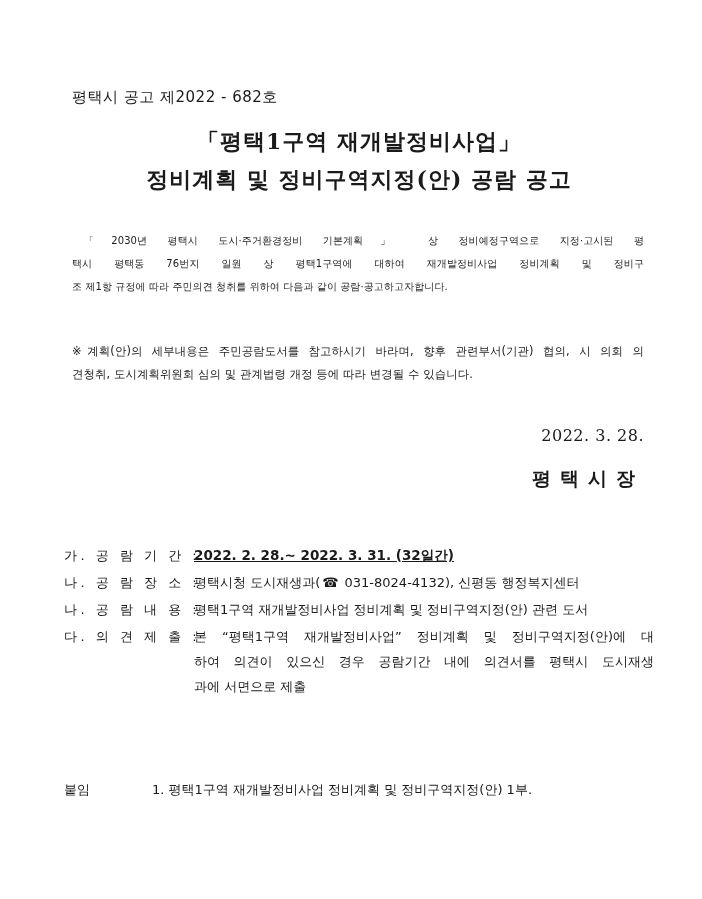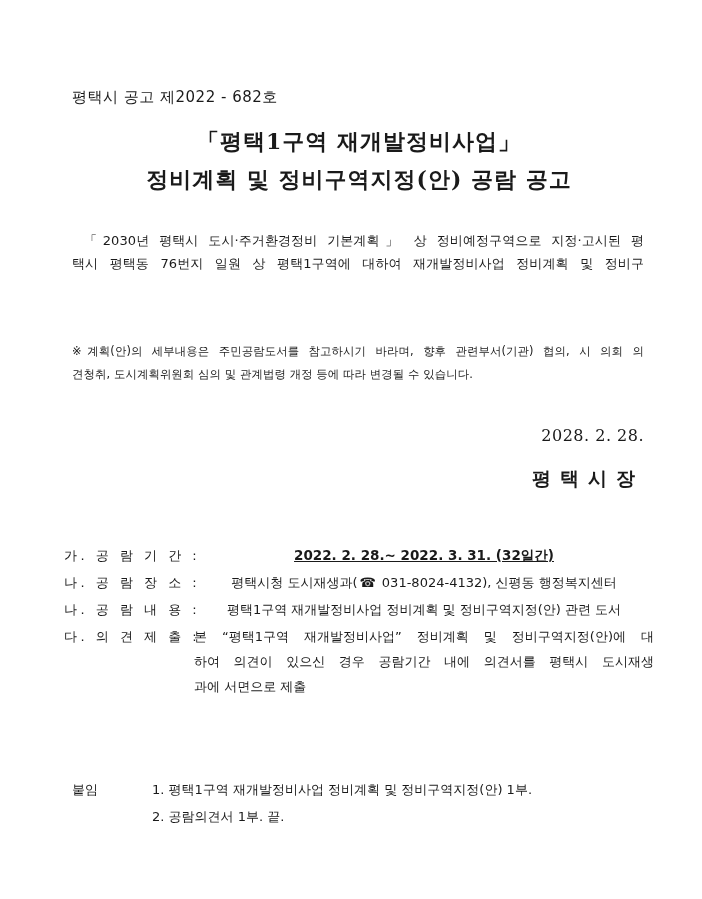--- a/index.html
+++ b/index.html
@@ -8,40 +8,40 @@
     background: #ffffff;
   }
   body {
     width: 702px;
     height: 899px;
     position: relative;
     overflow: hidden;
     color: #1a1a1a;
     font-family: "DejaVu Sans", "Liberation Sans", sans-serif;
   }
-  .abs { position: absolute; white-space: nowrap; text-align: center; }
+  .abs { position: absolute; white-space: nowrap; }
   .doc-number {
     left: 72px; top: 88px;
     font-size: 15px;
     letter-spacing: 0.5px;
   }
   .title {
     left: 0; width: 702px;
     text-align: center;
     font-family: "DejaVu Serif", "Liberation Serif", serif;
     font-weight: bold;
     font-size: 22px;
     letter-spacing: 1px;
     padding-left: 8px;
   }
   .title-1 { top: 127px; }
   .title-2 { top: 165px; }
   .body-text {
     left: 72px; width: 572px;
-    font-size: 13px;
+    font-size: 10px;
     line-height: 23px;
     letter-spacing: 0.1px;
     white-space: normal;
     text-align: justify;
   }
   .para-main { top: 229px; }
   .para-note {
     top: 327px;
     font-size: 11.4px;
     line-height: 23px;
@@ -104,28 +104,29 @@
 <body>
 
 <div class="abs doc-number">평택시 공고 제2022 - 682호</div>
 
 <div class="abs title title-1">「평택1구역 재개발정비사업」</div>
 <div class="abs title title-2">정비계획 및 정비구역지정(안) 공람 공고</div>
 
 <div class="abs body-text para-main">
   <span class="line indent">「2030년 평택시 도시·주거환경정비 기본계획」 상 정비예정구역으로 지정·고시된 평</span>
   <span class="line">택시 평택동 76번지 일원 상 평택1구역에 대하여 재개발정비사업 정비계획 및 정비구</span>
+  <span class="line last">조 제1항 규정에 따라 주민의견 청취를 위하여 다음과 같이 공람·공고하고자합니다.</span>
 </div>
 
 <div class="abs body-text para-note">
   <span class="line">※계획(안)의 세부내용은 주민공람도서를 참고하시기 바라며, 향후 관련부서(기관) 협의, 시 의회 의</span>
   <span class="line last">견청취, 도시계획위원회 심의 및 관계법령 개정 등에 따라 변경될 수 있습니다.</span>
 </div>
 
-<div class="abs date">2028.  2. 28.</div>
+<div class="abs date">2022.  3. 28.</div>
 <div class="abs signer">평택시장</div>
 
 <div class="abs info-list">
   <div class="info-row">
     <span class="info-label">가. 공 람 기 간 :</span>
     <span class="info-value period-value">2022. 2. 28.~ 2022. 3. 31. (32일간)</span>
   </div>
   <div class="info-row">
     <span class="info-label">나. 공 람 장 소 :</span>
     <span class="info-value" style="white-space:nowrap;">
@@ -144,17 +145,13 @@
       <span class="line last">과에 서면으로 제출</span>
     </span>
   </div>
 </div>
 
 <div class="abs attach">
   <div class="attach-row">
     <span class="attach-label">붙임</span>
     <span class="attach-item">1. 평택1구역 재개발정비사업 정비계획 및 정비구역지정(안) 1부.</span>
   </div>
-  <div class="attach-row">
-    <span class="attach-label"></span>
-    <span class="attach-item">2. 공람의견서 1부.  끝.</span>
-  </div>
 </div>
 
 </body></html>

